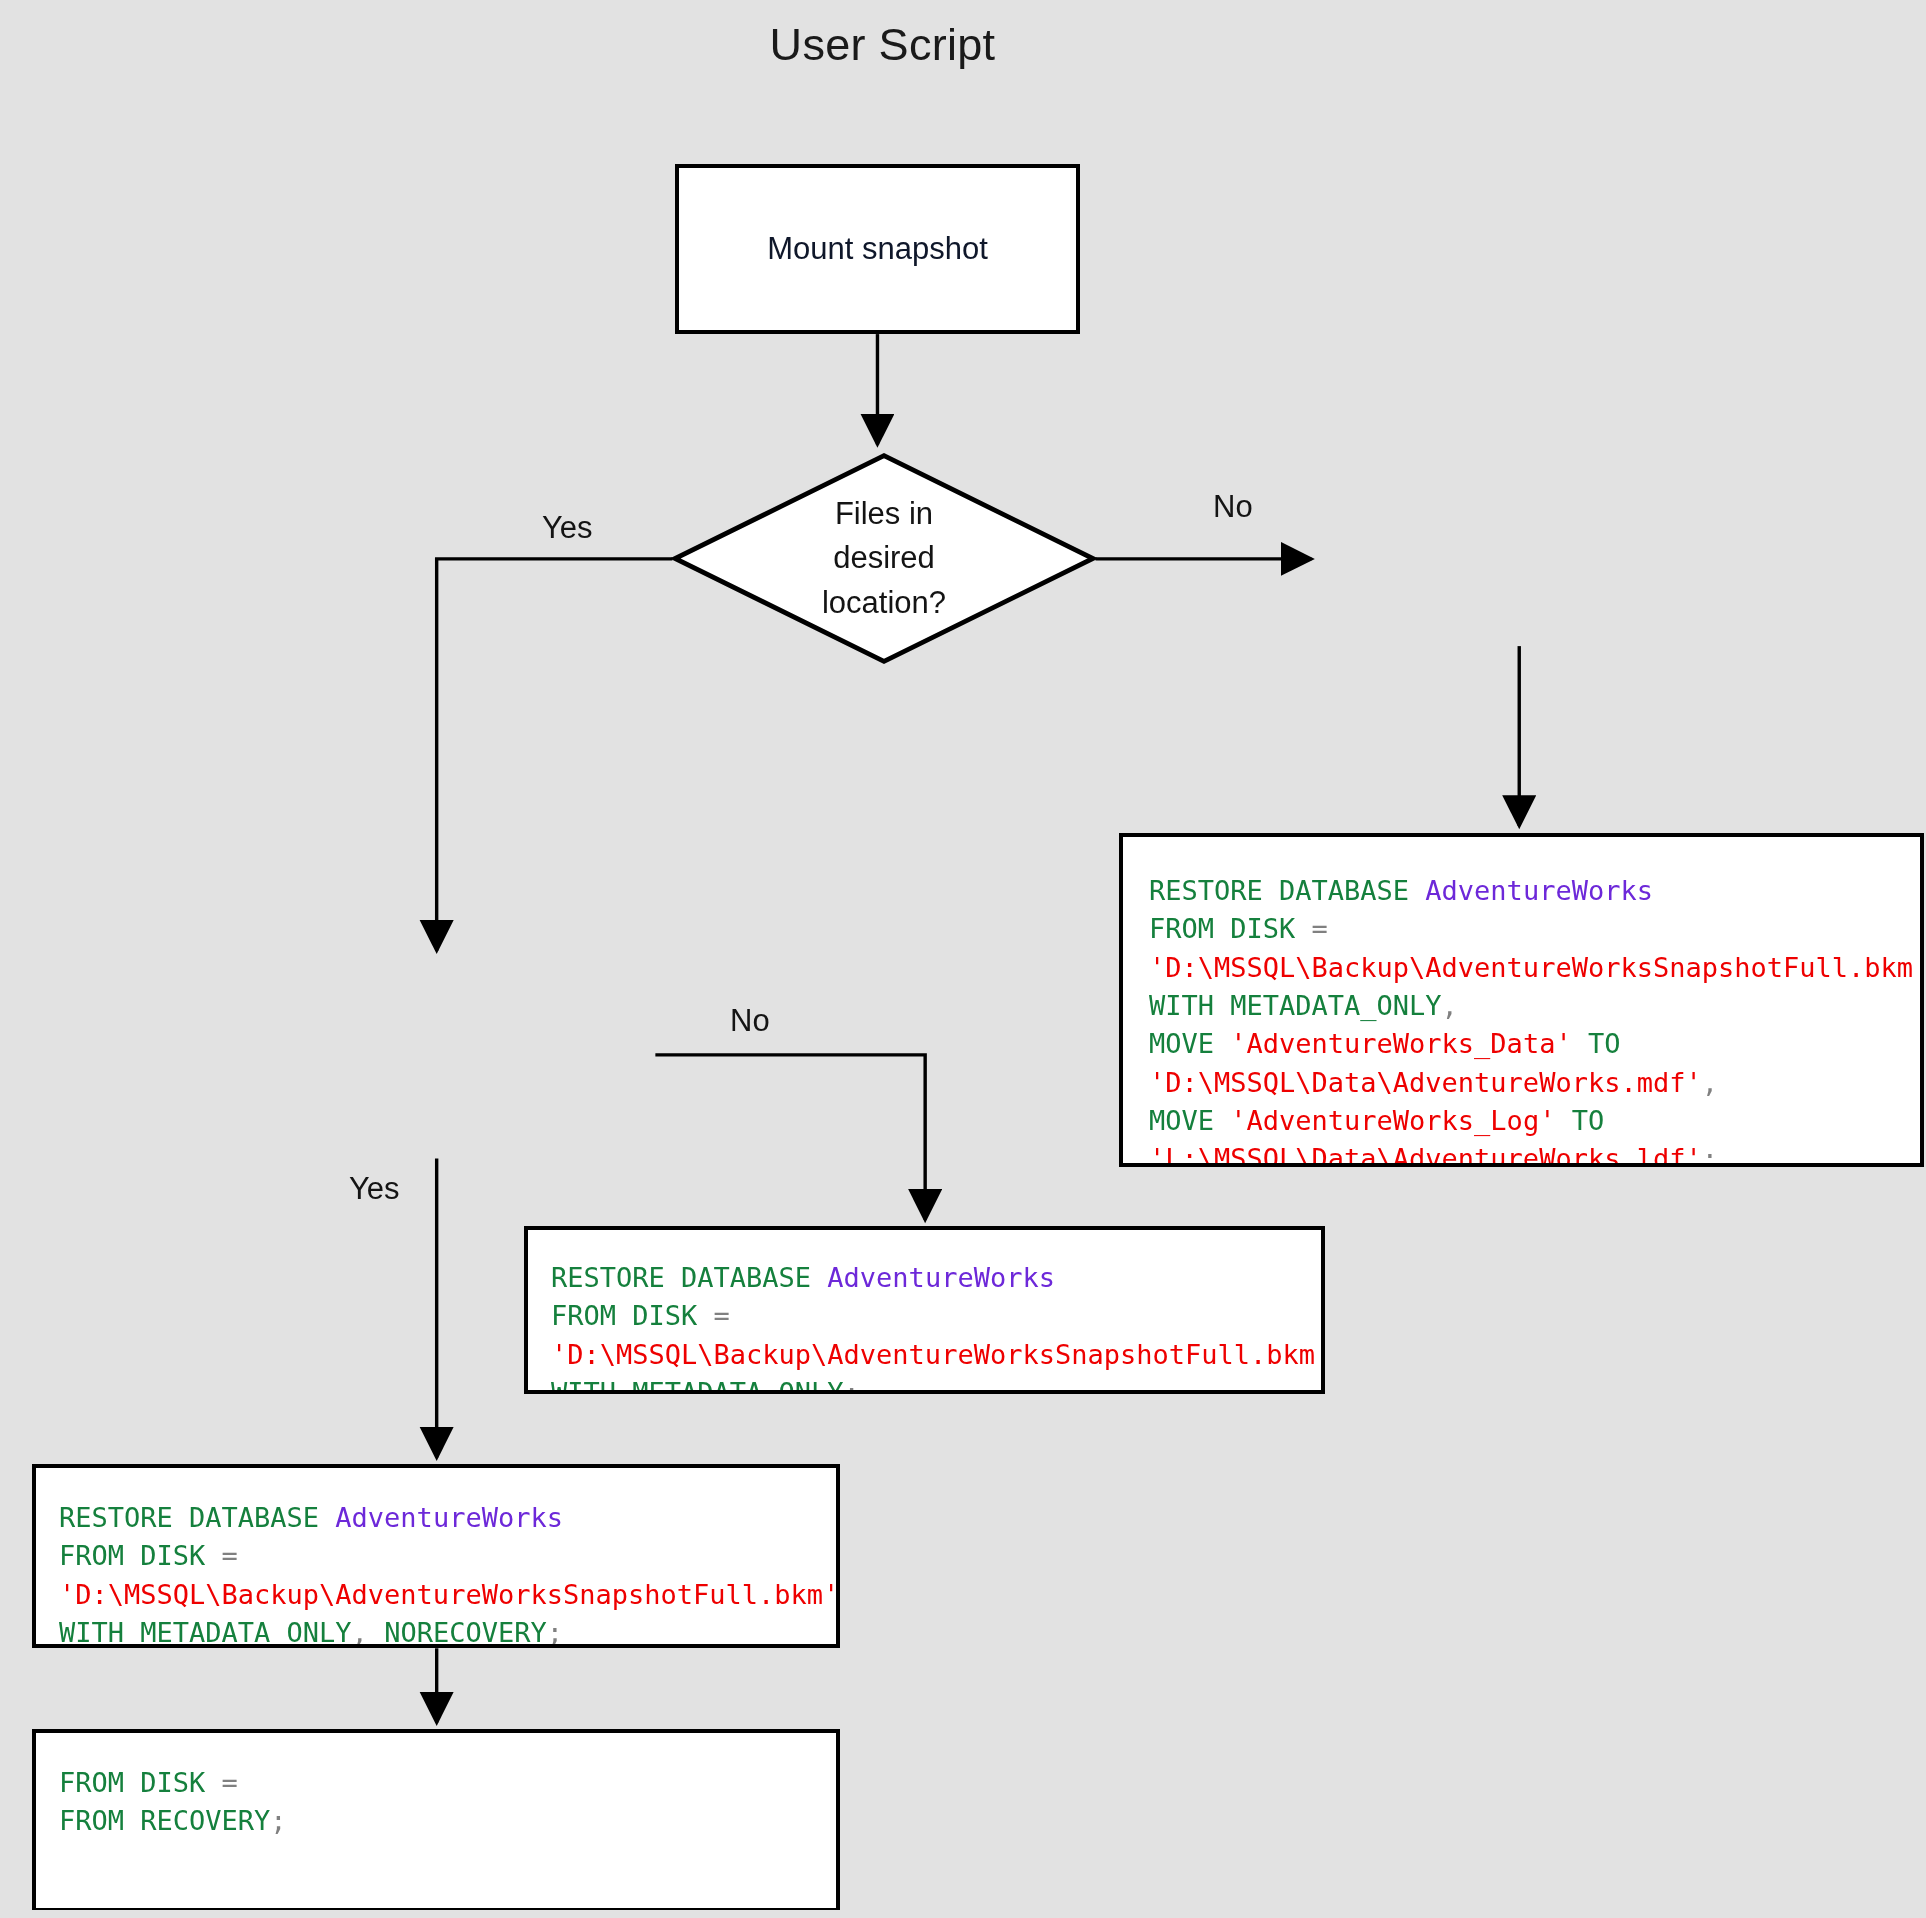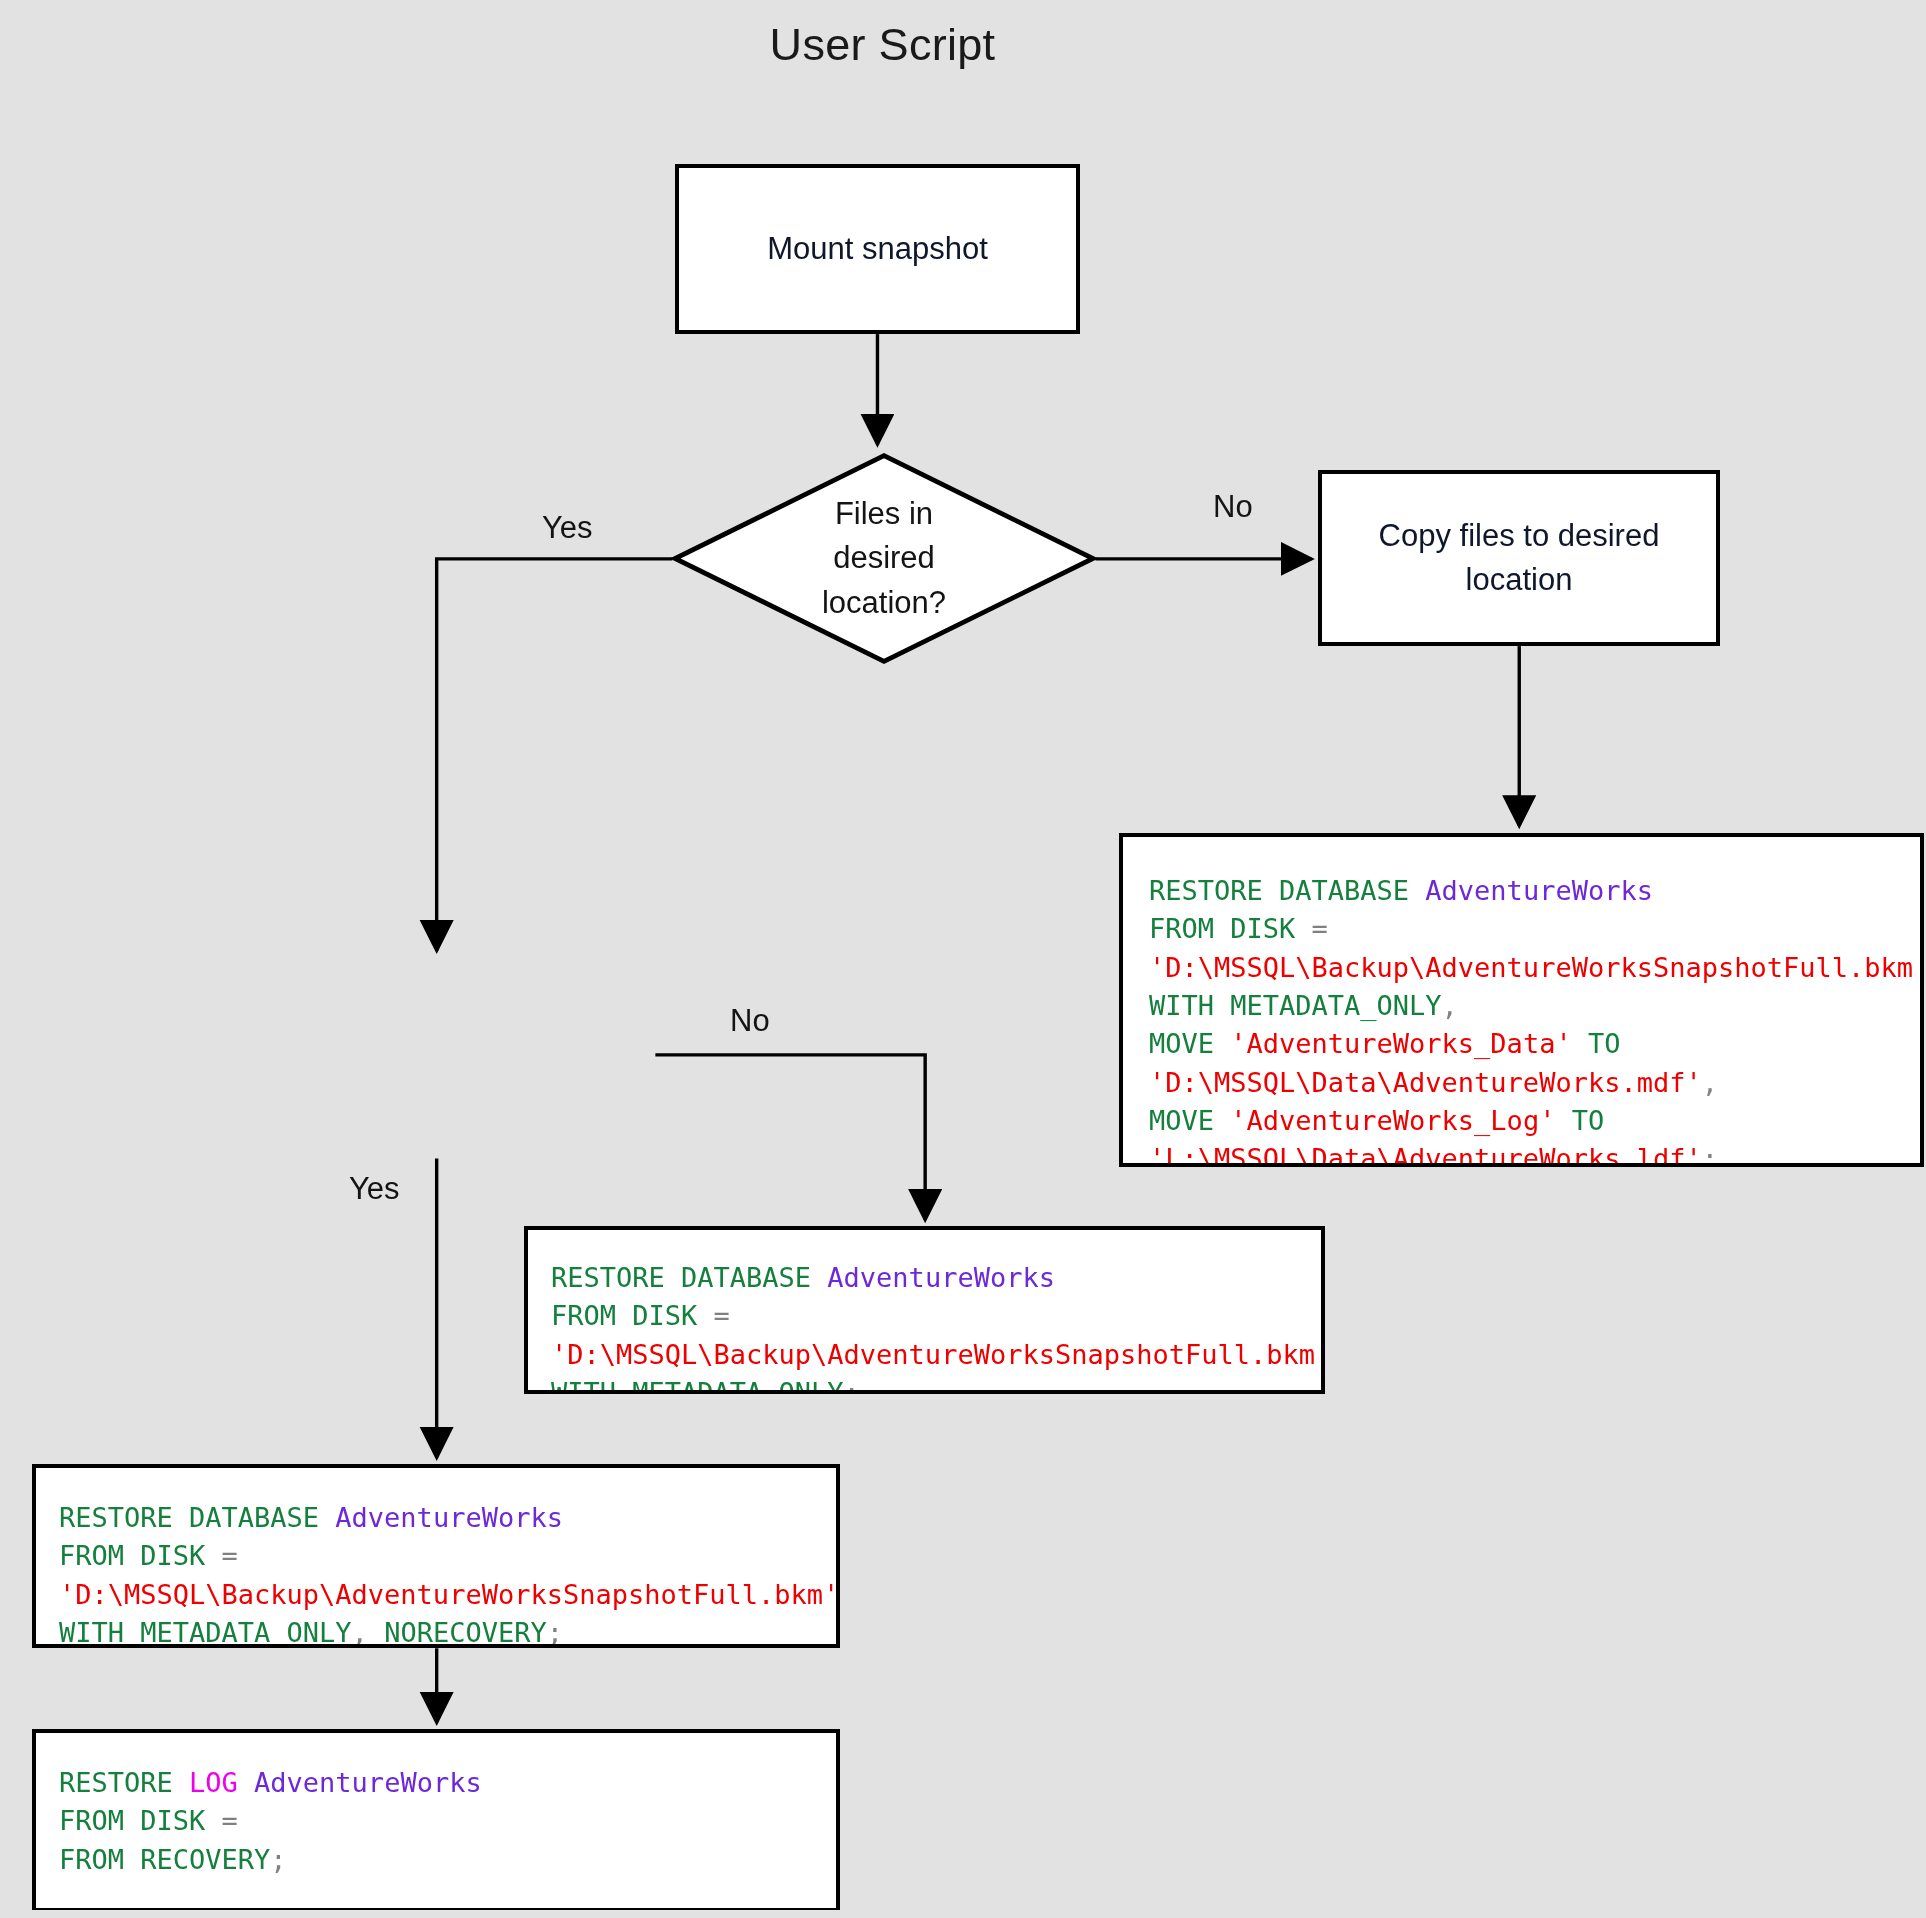--- a/index.html
+++ b/index.html
@@ -131,41 +131,37 @@
 
   <div class="diamond-wrap" style="left:655px; top:453px; width:424px; height:211px;">
     <svg width="424" height="211" viewBox="0 0 622 310" xmlns="http://www.w3.org/2000/svg">
       <polygon points="311,4 618,155 311,306 4,155" fill="#ffffff" stroke="#000000" stroke-width="7"></polygon>
     </svg>
     <div class="diamond-label" style="white-space:pre-line;">Files in
 desired
 location?</div>
   </div>
 
-  <div class="proc-box" style="left:1301px; top:470px; width:402px; height:176px;">
-    <span style="white-space:pre-line;">Copy files to desired
-location</span>
-  </div>
 
 
   <div class="edge-label" style="left:525px; top:510px;">Yes</div>
   <div class="edge-label" style="left:1196px; top:489px;">No</div>
   <div class="edge-label" style="left:713px; top:1003px;">No</div>
   <div class="edge-label" style="left:332px; top:1171px;">Yes</div>
 
   <div class="code-box" style="left:1102px; top:833px; width:805px; height:334px;">
     <div class="code-inner" style="left:26px; top:35px;"><div><span class="kw">RESTORE DATABASE </span><span class="pl">AdventureWorks</span></div><div><span class="kw">FROM DISK </span><span class="pn">=</span></div><div><span class="str">'D:\MSSQL\Backup\AdventureWorksSnapshotFull.bkm'</span></div><div><span class="kw">WITH METADATA_ONLY</span><span class="pn">,</span></div><div><span class="kw">MOVE </span><span class="str">'AdventureWorks_Data'</span><span class="kw"> TO</span></div><div><span class="str">'D:\MSSQL\Data\AdventureWorks.mdf'</span><span class="pn">,</span></div><div><span class="kw">MOVE </span><span class="str">'AdventureWorks_Log'</span><span class="kw"> TO</span></div><div><span class="str">'L:\MSSQL\Data\AdventureWorks.ldf'</span><span class="pn">;</span></div></div>
   </div>
 
   <div class="code-box" style="left:507px; top:1226px; width:801px; height:168px;">
     <div class="code-inner" style="left:23px; top:29px;"><div><span class="kw">RESTORE DATABASE </span><span class="pl">AdventureWorks</span></div><div><span class="kw">FROM DISK </span><span class="pn">=</span></div><div><span class="str">'D:\MSSQL\Backup\AdventureWorksSnapshotFull.bkm'</span></div><div><span class="kw">WITH METADATA_ONLY</span><span class="pn">;</span></div></div>
   </div>
 
   <div class="code-box" style="left:15px; top:1464px; width:808px; height:184px;">
     <div class="code-inner" style="left:23px; top:31px;"><div><span class="kw">RESTORE DATABASE </span><span class="pl">AdventureWorks</span></div><div><span class="kw">FROM DISK </span><span class="pn">=</span></div><div><span class="str">'D:\MSSQL\Backup\AdventureWorksSnapshotFull.bkm'</span></div><div><span class="kw">WITH METADATA_ONLY</span><span class="pn">, </span><span class="kw">NORECOVERY</span><span class="pn">;</span></div></div>
   </div>
 
   <div class="code-box" style="left:15px; top:1729px; width:808px; height:183px;">
-    <div class="code-inner" style="left:23px; top:31px;"><div><span class="kw">RESTORE </span><span class="kw2">LOG</span><span class="pl"> AdventureWorks</span></div><div><span class="kw">FROM DISK </span><span class="pn">=</span></div><div><span class="kw">FROM RECOVERY</span><span class="pn">;</span></div></div>
+    <div class="code-inner" style="left:23px; top:31px;"><div><span class="kw">FROM DISK </span><span class="pn">=</span></div><div><span class="kw">FROM RECOVERY</span><span class="pn">;</span></div></div>
   </div>
 
 </div>
 
 
 </body></html>

